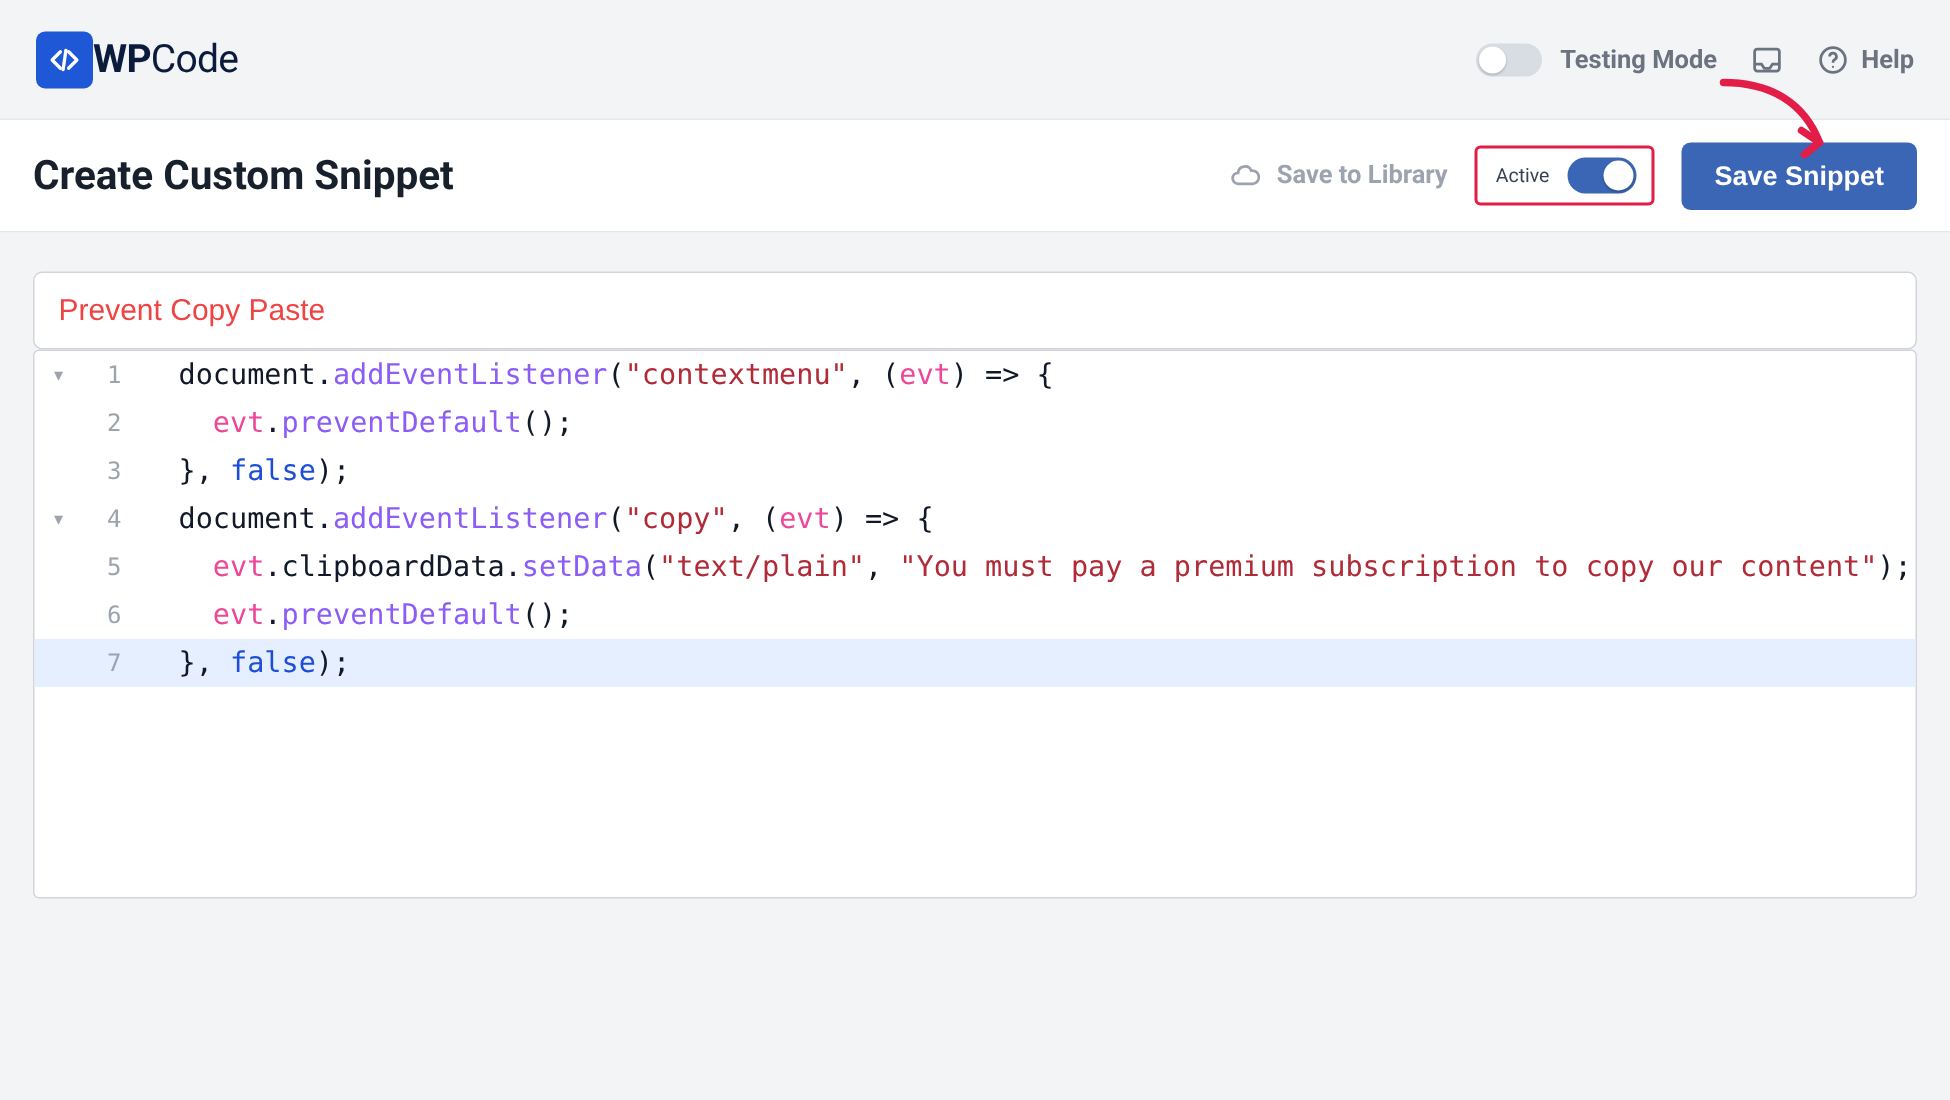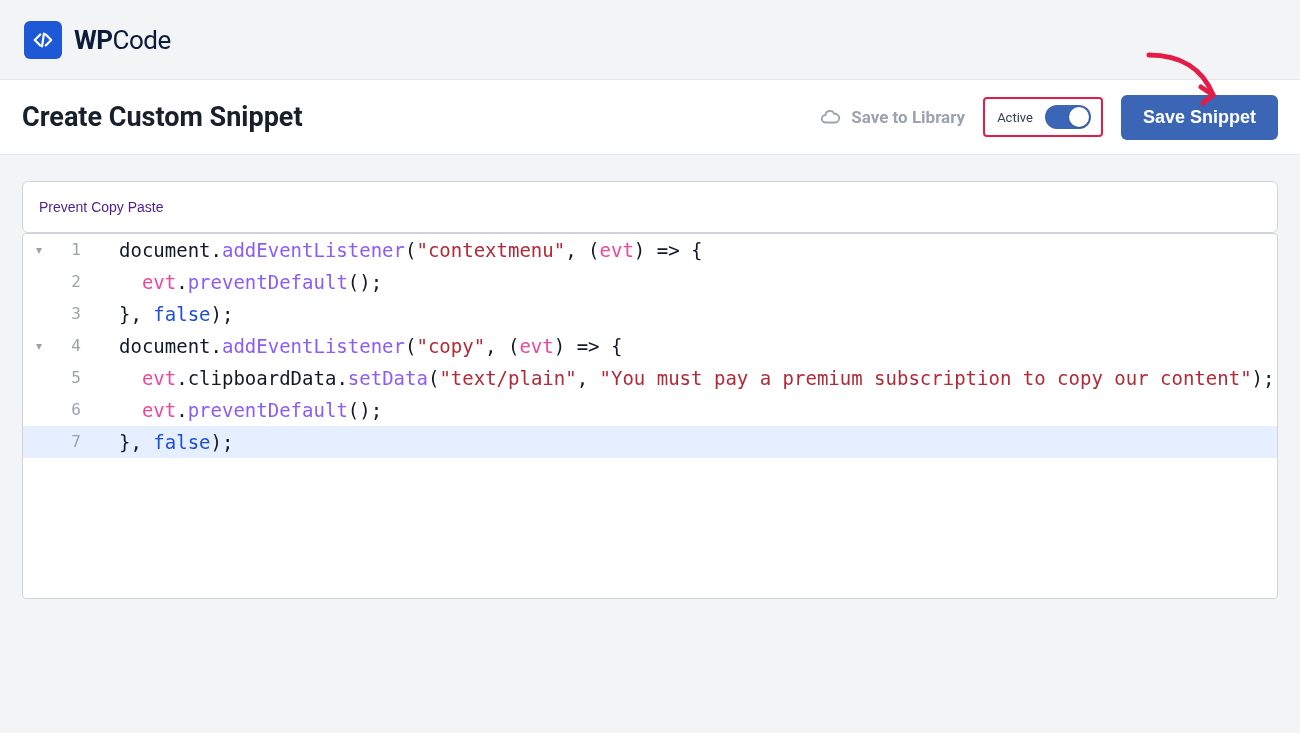--- a/index.html
+++ b/index.html
@@ -1,19 +1,19 @@
 <!DOCTYPE html>
 <html><head>
 <meta charset="utf-8">
 <style>
   * { box-sizing: border-box; margin: 0; padding: 0; }
   html, body { width: 1300px; height: 733px; font-family: -apple-system, BlinkMacSystemFont, "Segoe UI", Roboto, Helvetica, Arial, sans-serif; background:#f3f4f6; color:#1f2937; }
   
   .topbar { height:80px; display:flex; align-items:center; justify-content:space-between; padding:0 24px; border-bottom:1px solid #e5e7eb; background:#f3f4f6; }
-  .logo { display:flex; align-items:center; gap:12px; }
+  .logo { display:flex; align-items:center; }
   .logo-mark { width:38px; height:38px; background:#1e58d6; border-radius:6px; display:flex; align-items:center; justify-content:center; }
   .logo-mark svg { width:22px; height:22px; }
   .logo-text { font-size:26px; font-weight:400; color:#0b1b3b; letter-spacing:-0.5px; }
   .logo-text .bold { font-weight:700; }
   .topbar-right { display:flex; align-items:center; gap:22px; }
   .testing-toggle { display:flex; align-items:center; gap:12px; }
   .toggle-pill { width:44px; height:22px; background:#d8dce3; border-radius:999px; position:relative; cursor:pointer; }
   .toggle-pill .knob { position:absolute; top:2px; left:2px; width:18px; height:18px; background:#fff; border-radius:50%; box-shadow:0 1px 2px rgba(0,0,0,.2); }
   .testing-label { font-size:17px; font-weight:700; color:#6b7280; }
   .square-icon { width:22px; height:22px; color:#6b7280; display:flex; align-items:center; justify-content:center; }
@@ -30,21 +30,21 @@
   .active-group { display:flex; align-items:center; gap:12px; border:2px solid #e11d48; padding:6px 10px 6px 12px; border-radius:4px; }
   .active-label { font-size:13px; color:#374151; }
   .toggle-on { width:46px; height:24px; background:#3a66b5; border-radius:999px; position:relative; cursor:pointer; }
   .toggle-on .knob { position:absolute; top:2px; right:2px; width:20px; height:20px; background:#fff; border-radius:50%; box-shadow:0 1px 2px rgba(0,0,0,.25); }
   .save-btn { background:#3a66b5; color:#fff; font-size:18px; font-weight:700; padding:12px 22px; border:none; border-radius:6px; cursor:pointer; }
   .arrow-anno { position:absolute; top:-48px; right:52px; pointer-events:none; }
   .arrow-anno svg { width:85px; height:65px; }
 
   
   .content { padding:26px 22px 22px 22px; }
-  .title-input { width:100%; height:52px; background:#fff; border:1px solid #d1d5db; border-radius:6px; padding:0 16px; font-size:14px; color:#4c1d95; outline:none; }
+  .title-input { width:100%; height:52px; background:#fff; border:1px solid #d1d5db; border-radius:6px; padding:0 16px; font-size:20px; color:#ef4444; outline:none; }
   .preview-header { display:flex; align-items:center; justify-content:space-between; margin-top:26px; margin-bottom:14px; }
   .preview-title { font-size:22px; font-weight:700; color:#18202b; }
   .preview-right { display:flex; align-items:center; gap:22px; }
   .smart-tags { display:flex; align-items:center; gap:8px; color:#6b7280; font-size:17px; text-decoration:underline; cursor:pointer; }
   .smart-tags svg { width:22px; height:22px; fill:#9ca3af; }
   .code-type-label { font-size:17px; font-weight:700; color:#1f2937; }
   .code-type-select { display:flex; align-items:center; justify-content:space-between; gap:18px; background:#fff; border:1px solid #d1d5db; border-radius:6px; padding:10px 14px; font-size:17px; color:#374151; cursor:pointer; width:220px; }
   .code-type-select svg { width:16px; height:16px; stroke:#6b7280; }
 
   
@@ -71,20 +71,42 @@
   <div class="logo">
     <div class="logo-mark">
       <svg viewBox="0 0 24 24">
         <path d="M9 6 L3 12 L9 18" fill="none" stroke="#fff" stroke-width="2.4" stroke-linecap="round" stroke-linejoin="round"></path>
         <path d="M15 6 L21 12 L15 18" fill="none" stroke="#fff" stroke-width="2.4" stroke-linecap="round" stroke-linejoin="round"></path>
         <path d="M13 5 L11 19" fill="none" stroke="#fff" stroke-width="2.4" stroke-linecap="round"></path>
       </svg>
     </div>
     <div class="logo-text">
       <span class="bold">WP</span><span>Code</span>
+    </div>
+  </div>
+  <div class="topbar-right">
+    <div class="testing-toggle">
+      <div class="toggle-pill">
+          <div class="knob"></div>
+        </div>
+      <span class="testing-label">Testing Mode</span>
+    </div>
+    <div class="square-icon">
+      <svg viewBox="0 0 24 24" fill="none" stroke-width="2">
+        <rect x="3" y="4" width="18" height="16" rx="2"></rect>
+        <path d="M3 15 L8 15 L10 18 L14 18 L16 15 L21 15"></path>
+      </svg>
+    </div>
+    <div class="help">
+      <svg viewBox="0 0 24 24" fill="none" stroke-width="2">
+        <circle cx="12" cy="12" r="9"></circle>
+        <path d="M9.5 9.5 a2.5 2.5 0 1 1 3.5 2.3 c-1 .5 -1 1.2 -1 2.2"></path>
+        <circle cx="12" cy="17" r="0.8" fill="#6b7280" stroke="none"></circle>
+      </svg>
+      <span>Help</span>
     </div>
   </div>
 </div>
 
 <div class="actionbar">
   <div class="page-title">Create Custom Snippet</div>
   <div class="actionbar-right">
     <div class="save-to-lib">
       <svg viewBox="0 0 24 24" fill="none" stroke-width="2">
         <path d="M7 18 a4 4 0 0 1 0-8 a5 5 0 0 1 9.6-1.5 A4 4 0 0 1 18 18 Z"></path>

